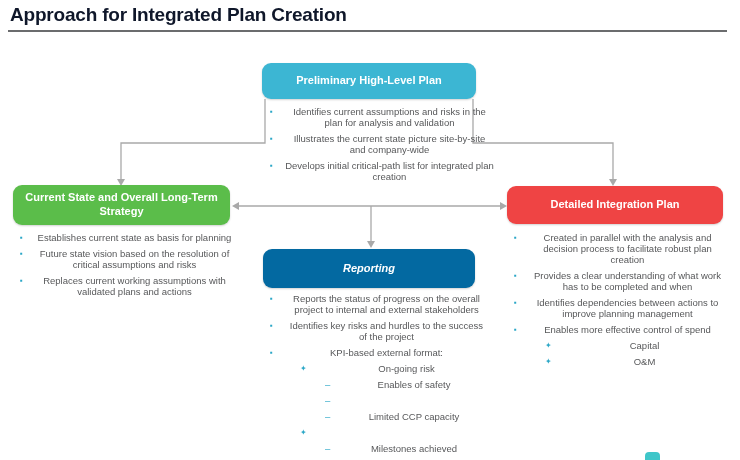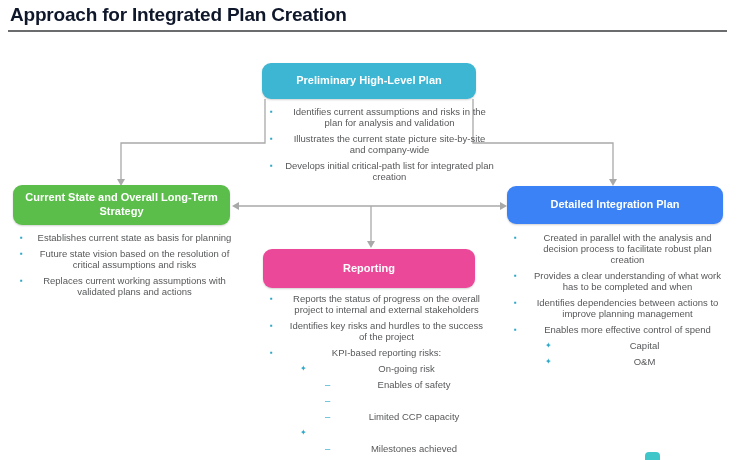--- a/index.html
+++ b/index.html
@@ -72,25 +72,25 @@
   </svg>
 
   <div class="node node-prelim" style="background: rgb(60, 182, 211);">
     <span>Preliminary High-Level Plan</span>
   </div>
 
   <div class="node node-strategy" style="background: rgb(91, 189, 74);">
     <span>Current State and Overall Long-Term Strategy</span>
   </div>
 
-  <div class="node node-detailed" style="background: #3b82f6;">
+  <div class="node node-detailed" style="background: #ef4444;">
     <span>Detailed Integration Plan</span>
   </div>
 
-  <div class="node node-reporting" style="background: #ec4899;">
+  <div class="node node-reporting" style="background: #0369a1; font-style: italic;">
     <span>Reporting</span>
   </div>
 
   <div class="blist blist-prelim">
     <div class="li">
       <span class="m sq">▪</span>
       <span class="t">Identifies current assumptions and risks in the plan for analysis and validation</span>
     </div>
     <div class="li">
       <span class="m sq">▪</span>
@@ -148,21 +148,21 @@
     <div class="li">
       <span class="m sq">▪</span>
       <span class="t">Reports the status of progress on the overall project to internal and external stakeholders</span>
     </div>
     <div class="li">
       <span class="m sq">▪</span>
       <span class="t">Identifies key risks and hurdles to the success of the project</span>
     </div>
     <div class="li">
       <span class="m sq">▪</span>
-      <span class="t">KPI-based reporting risks:</span>
+      <span class="t">KPI-based external format:</span>
     </div>
     <div class="li lvl2">
       <span class="m star">✦</span>
       <span class="t">On-going risk</span>
     </div>
     <div class="li lvl3">
       <span class="m">–</span>
       <span class="t">Enables of safety</span>
     </div>
     <div class="li lvl3">

